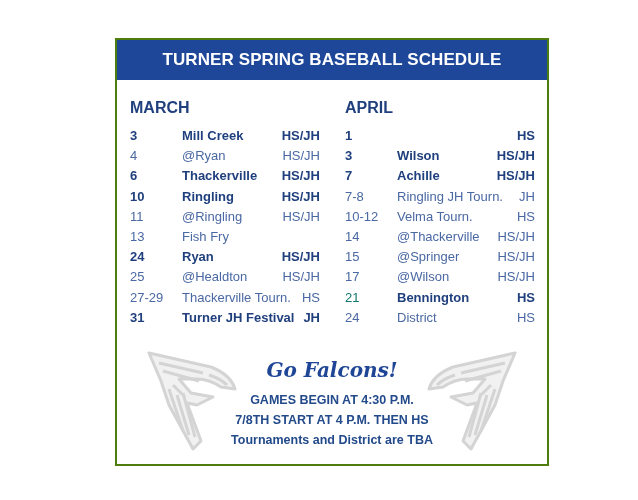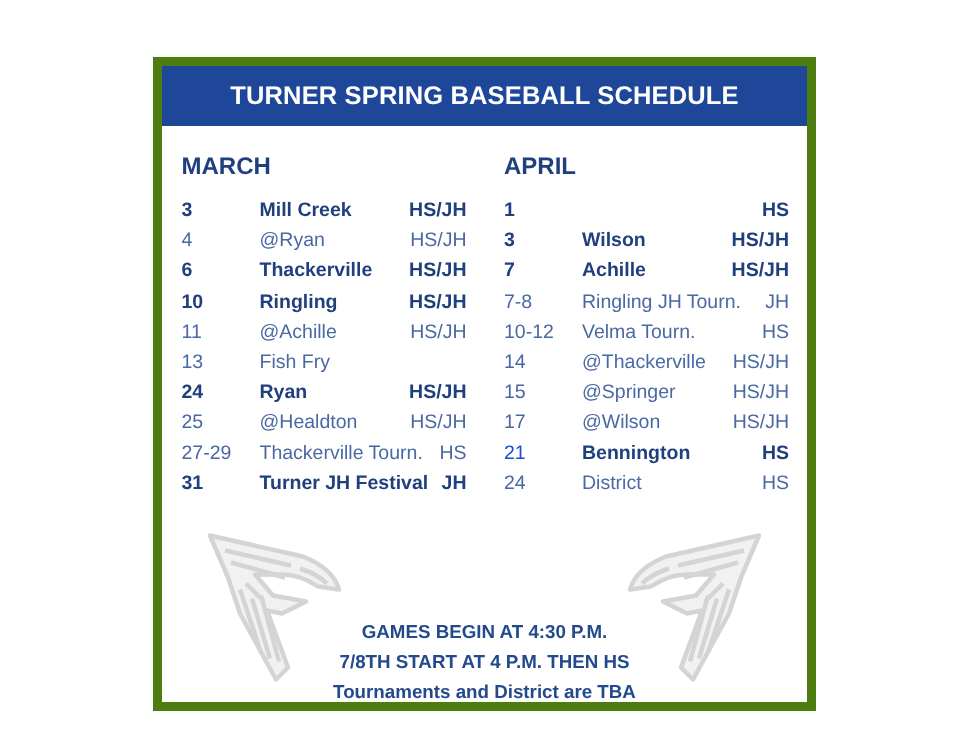--- a/index.html
+++ b/index.html
@@ -1,36 +1,36 @@
 <!DOCTYPE html>
 <html><head>
   <meta charset="utf-8">
   <style>
     html, body { margin: 0; padding: 0; background: #ffffff; }
     body { width: 638px; height: 500px; position: relative; overflow: hidden;
       font-family: "Liberation Sans", "DejaVu Sans", sans-serif; }
-    .card { position: absolute; left: 102px; top: 38px; width: 430px; height: 424px;
-      border: 6px solid #4d7c0f; background: #fff; box-sizing: content-box; }
+    .card { position: absolute; left: 115px; top: 38px; width: 430px; height: 424px;
+      border: 2px solid #4d7c0f; background: #fff; box-sizing: content-box; }
     .header { position: absolute; left: 0; top: 0; width: 430px; height: 40px; background: #1e4699;
       display: flex; align-items: center; justify-content: center; }
     .header-title { color: #fff; font-weight: bold; font-size: 17px; letter-spacing: 0.1px; }
     .month { position: absolute; top: 59px; font-weight: bold; font-size: 16px; color: #1f3f7d; }
     .row { position: absolute; height: 20px; line-height: 20px; font-size: 13px; color: #4a68a3; }
     .row.bold { color: #1f3f7d; font-weight: bold; }
     .row .date { position: absolute; left: 0; }
     .row .name { position: absolute; left: 52px; white-space: nowrap; }
     .row .level { position: absolute; right: 0; }
-    .row .date.plain { font-weight: normal; color: #1d4ed8; }
+    .row .date.plain { font-weight: normal; color: #0f766e; }
     .falcon { position: absolute; top: 305px; width: 100px; height: 110px; }
     .falcon.left { left: 22px; }
     .falcon.right { left: 308px; transform: scaleX(-1); }
     .slogan { position: absolute; left: 0; width: 430px; top: 318px; text-align: center;
       font-family: "DejaVu Serif", serif; font-style: italic; font-weight: bold; font-size: 20px; color: #1f4696; }
     .note { position: absolute; left: 0; width: 430px; text-align: center; font-weight: bold;
-      font-size: 12.5px; color: #234a8a; margin-top: 17px; }
+      font-size: 12.5px; color: #234a8a; }
   </style>
 </head>
 <body>
 
 <div class="card">
   <div class="header">
     <span class="header-title">TURNER SPRING BASEBALL SCHEDULE</span>
   </div>
 
   <div class="month" style="left:13px;">MARCH</div>
@@ -52,21 +52,21 @@
         <span class="name">Thackerville</span>
         <span class="level">HS/JH</span>
       </div>
       <div class="row bold" style="left: 13px; width: 190px; top: 146.6px;">
         <span class="date">10</span>
         <span class="name">Ringling</span>
         <span class="level">HS/JH</span>
       </div>
       <div class="row" style="left: 13px; width: 190px; top: 166.8px;">
         <span class="date">11</span>
-        <span class="name">@Achille</span>
+        <span class="name">@Ringling</span>
         <span class="level">HS/JH</span>
       </div>
       <div class="row" style="left: 13px; width: 190px; top: 187px;">
         <span class="date">13</span>
         <span class="name">Fish Fry</span>
         <span class="level"></span>
       </div>
       <div class="row bold" style="left: 13px; width: 190px; top: 207.2px;">
         <span class="date">24</span>
         <span class="name">Ryan</span>
@@ -148,16 +148,17 @@
     </g>
   </svg>
   <svg class="falcon right" viewBox="0 0 100 110">
     <g fill="none" stroke="#d4d4d4" stroke-width="3" stroke-linejoin="round">
       <path d="M10 8 L72 22 Q92 30 96 44 L82 42 Q70 34 58 34 L40 34 L52 48 L74 52 L58 60 L48 58 L62 96 L54 104 L30 60 L22 36 Z" fill="#f1f1f1"></path>
       <path d="M20 18 L64 28 M24 26 L60 36 M34 40 L46 52 M38 50 L50 90 M44 48 L56 92 M30 44 L44 86"></path>
       <path d="M70 30 Q82 34 88 40"></path>
     </g>
   </svg>
 
+  <div class="slogan">Go Falcons!</div>
   <div class="note" style="top:353px;">GAMES BEGIN AT 4:30 P.M.</div>
   <div class="note" style="top:373px;">7/8TH START AT 4 P.M. THEN HS</div>
   <div class="note" style="top:393px;">Tournaments and District are TBA</div>
 </div>
 
 </body></html>

